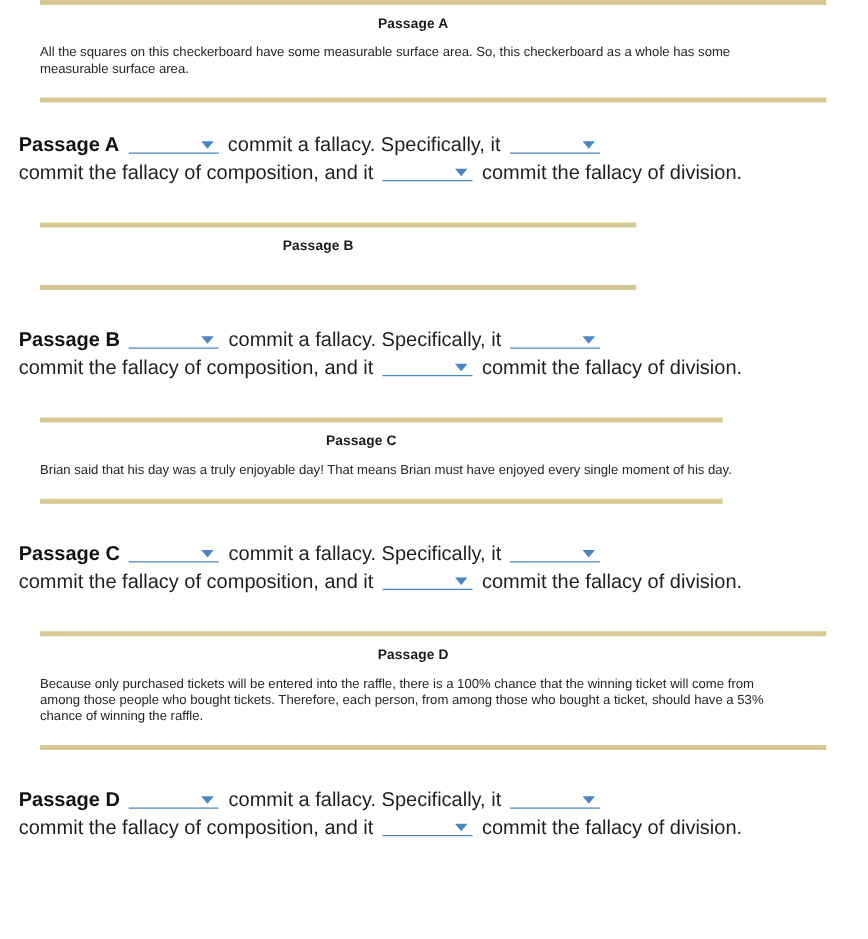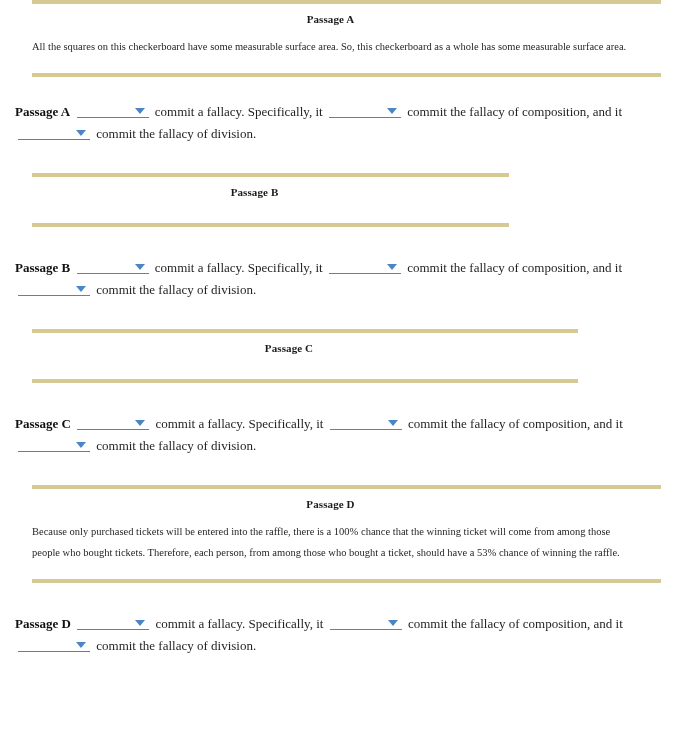--- a/index.html
+++ b/index.html
@@ -13,21 +13,20 @@
     font-family: "Liberation Sans", sans-serif;
     color: #1f1f1f;
     overflow: hidden;
     position: relative;
   }
 
   .page {
     position: relative;
     width: 694px;
     height: 751px;
-    font-family: Liberation Serif, serif;
   }
 
   
   .passage-block {
     position: relative;
   }
 
   .rule {
     height: 4px;
     background: #d6c994;
@@ -46,32 +45,32 @@
     letter-spacing: 0.1px;
     padding-top: 9px;
     padding-bottom: 9px;
   }
   .passage-title.w-full { width: 661px; }
   .passage-title.w-b    { width: 509px; }
   .passage-title.w-c    { width: 578px; }
 
   .passage-text {
     font-size: 10.5px;
-    line-height: 21px;
+    line-height: 13px;
     color: #262626;
     margin-left: 32px;
     padding-top: 2px;
   }
   .passage-text.w-full { width: 600px; }
   .passage-text.w-b    { width: 520px; }
   .passage-text.w-c    { width: 560px; }
 
   
   .answer-row {
-    font-size: 13px;
+    font-size: 16px;
     line-height: 22px;
     color: #1f1f1f;
     margin-left: 15px;
     width: 665px;
   }
   .answer-label {
     font-weight: bold;
     color: #111111;
   }
   .seg {
@@ -175,20 +174,21 @@
       <span class="caret"></span>
     </span>
     <span class="seg">commit the fallacy of division.</span>
   </div>
 
   <div class="sp-b"></div>
 
   <div class="passage-block">
     <div class="rule w-c"></div>
     <div class="passage-title w-c">Passage C</div>
+    <div class="passage-text w-c">Brian said that his day was a truly enjoyable day! That means Brian must have enjoyed every single moment of his day.</div>
     <div style="height:16px"></div>
     <div class="rule w-c"></div>
   </div>
 
   <div class="sp-c"></div>
 
   <div class="answer-row">
     <span class="answer-label">Passage C</span>
     <span class="dropdown">
       <span class="value"></span>

